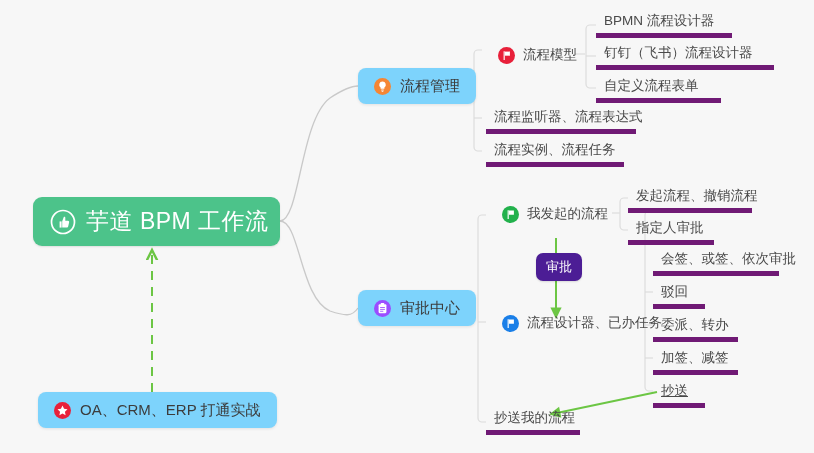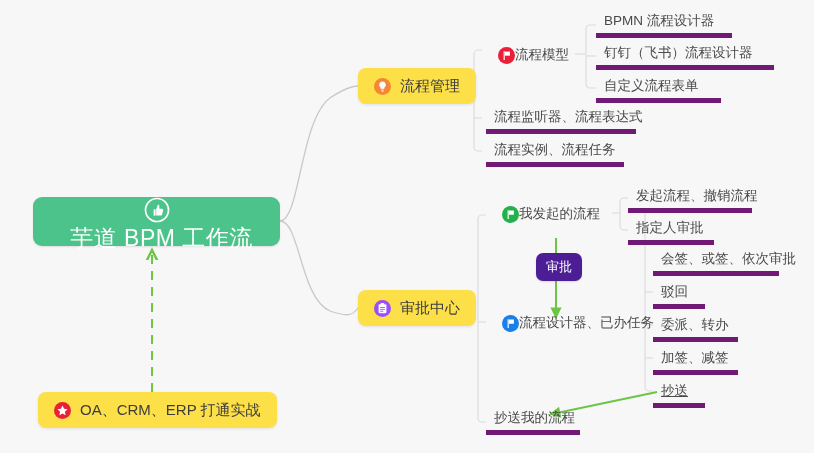--- a/index.html
+++ b/index.html
@@ -19,48 +19,47 @@
   .root{
     left:33px;top:197px;width:247px;height:49px;
     box-sizing:border-box;
     background:#4cc38a;
     border-radius:9px;
     padding:0 17px;
     color:#ffffff;
     font-size:23px;
     letter-spacing:.5px;
     box-shadow:0 1px 2px rgba(0,0,0,.10);
-    flex-direction:column;
   }
   .root .label{margin-left:10px;}
 
   
   .card{
-    background:#fde047;
+    background:#7dd3fc;
     border-radius:8px;
     height:36px;
     padding:0 16px;
     box-sizing:border-box;
     font-size:15px;
     color:#3c3c3c;
     box-shadow:0 1px 3px rgba(0,0,0,.09);
   }
   .card .label{margin-left:9px;}
 
   
   .leaf{
     font-size:13.5px;
     color:#4a4a4a;
     height:30px;
     padding:0 8px 0 8px;
     box-sizing:border-box;
     border-bottom:5px solid #701a75;
     align-items:center;
   }
-  .leaf.withicon .label{}
+  .leaf.withicon .label{margin-left:8px;}
 
   
   .ic{
     width:17px;height:17px;border-radius:50%;
     display:inline-flex;align-items:center;justify-content:center;
     flex:0 0 auto;
   }
   .ic svg{display:block;}
   .ic-lg{width:26px;height:26px;}
 

